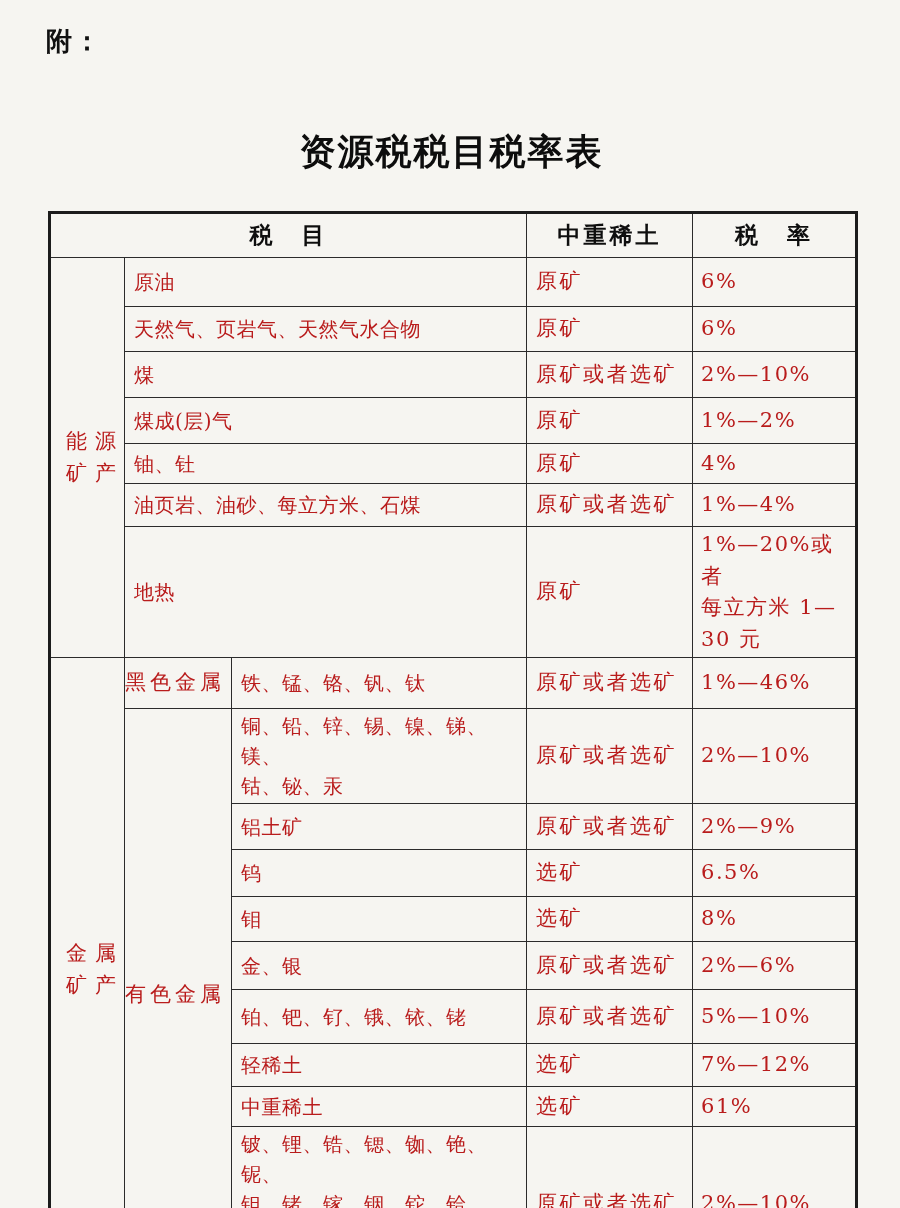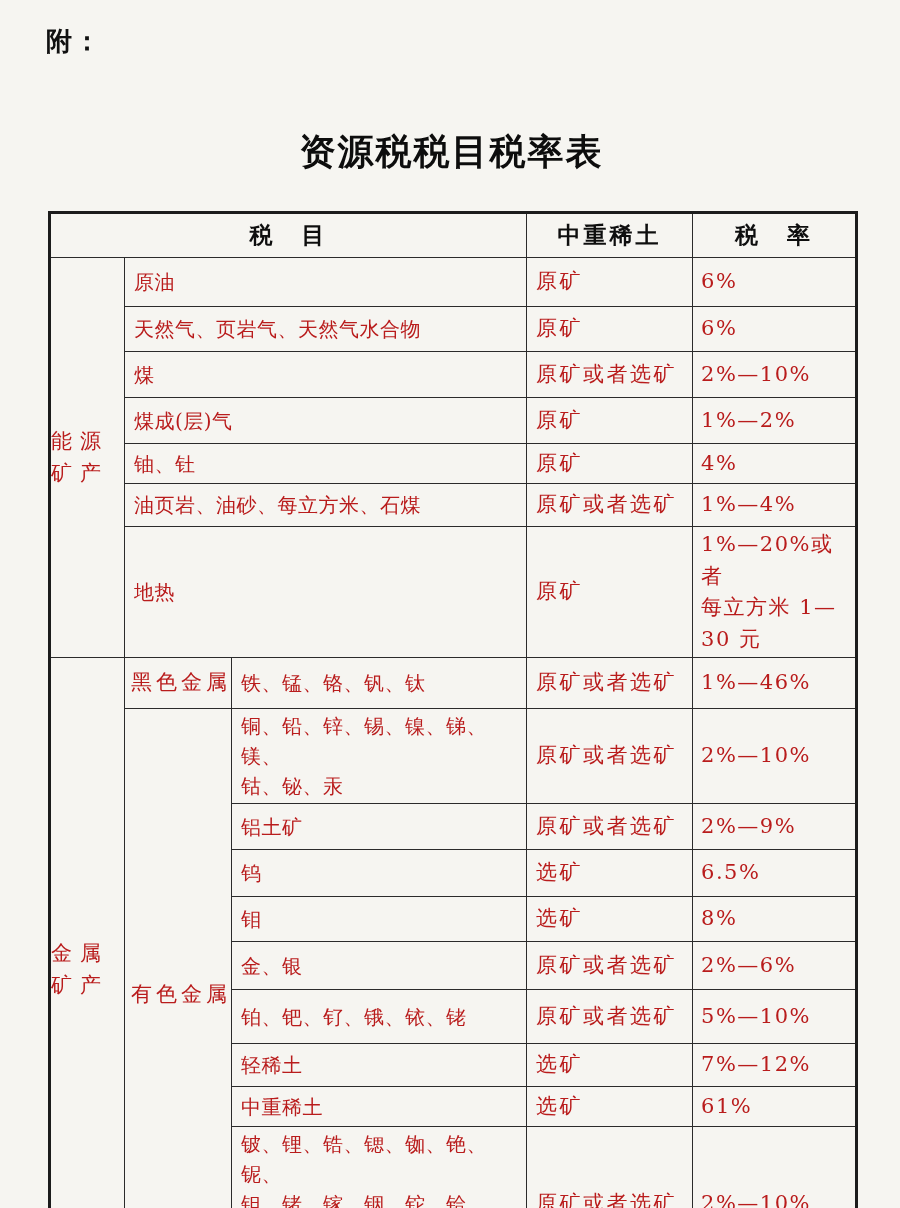--- a/index.html
+++ b/index.html
@@ -43,27 +43,27 @@
   .tax-table td.hdr {
     font-family:Liberation Sans, sans-serif;
     font-weight:bold;
     font-size:23px;
     text-align:center;
     letter-spacing:3px;
     padding:2px 0;
     color:#0e0e0e;
   }
   .tax-table td.cell-group {
-    text-align:left;
+    text-align:right;
     letter-spacing:8px;
     padding:0;
     font-size:21px;
   }
   .tax-table td.cell-subgroup {
-    text-align:right;
+    text-align:left;
     letter-spacing:4px;
     padding:0;
     font-size:21px;
   }
   .tax-table td.cell-item { font-size:20px; letter-spacing:0.5px; padding-right:0; }
   .tax-table td.cell-object { letter-spacing:2.5px; }
   .tax-table td.cell-rate { letter-spacing:1.5px; padding-left:8px; }
 </style>
 </head>
 <body>

